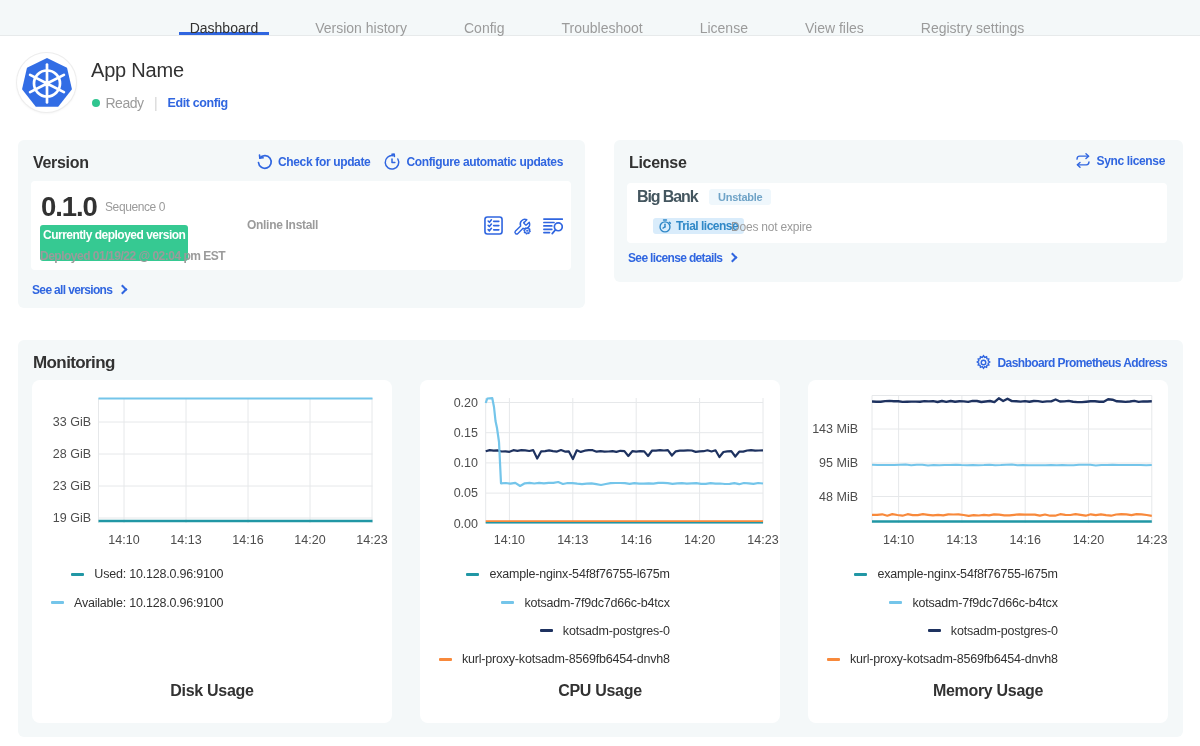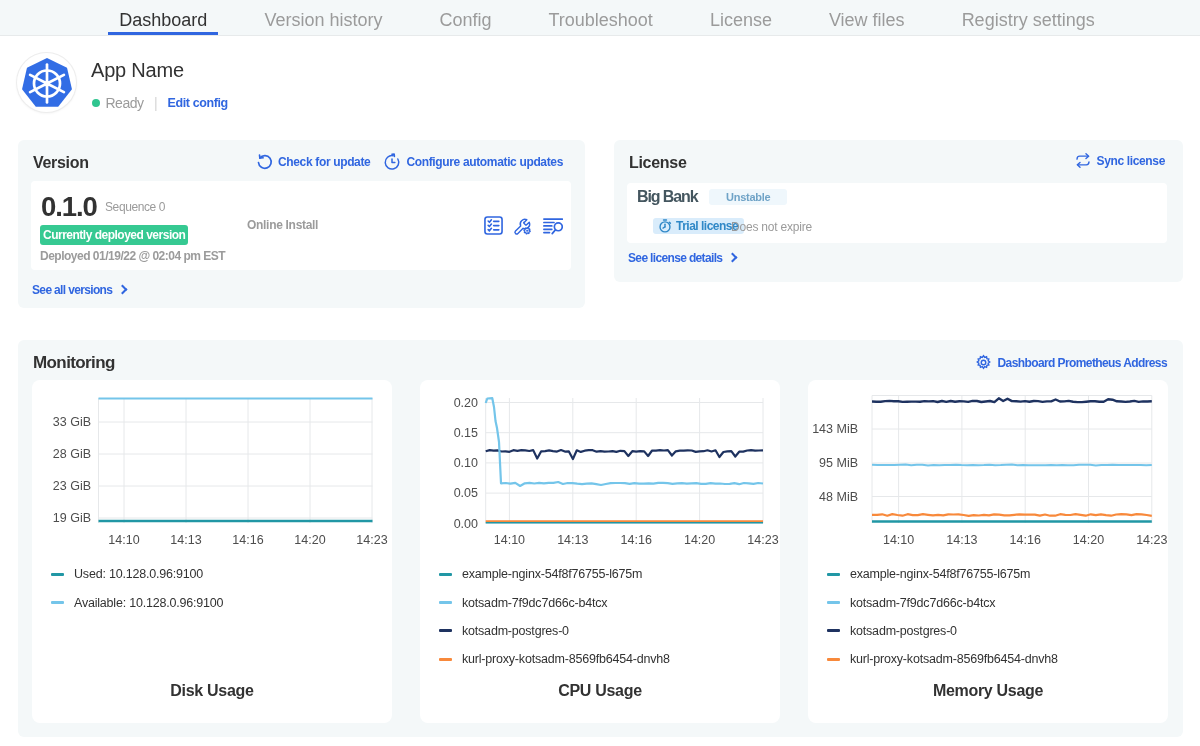--- a/index.html
+++ b/index.html
@@ -1,58 +1,58 @@
 <!DOCTYPE html>
 <html><head>
 <meta charset="utf-8">
 <style>
 * { margin:0; padding:0; box-sizing:border-box; }
 html,body { width:1200px; height:746px; background:#fff; font-family:"Liberation Sans", sans-serif; overflow:hidden; position:relative; }
 a { text-decoration:none; }
 .blue { color:#3066e0; }
 .nav { position:absolute; top:0; left:0; width:1200px; height:36px; background:#f4f8f9; border-bottom:1px solid #e7eaeb; display:flex; justify-content:center; padding-left:14px; }
-.nav .tab { font-size:18px; color:#9b9b9b; padding:4px 11px; margin:0 17.5px; height:35px; line-height:32px; }
+.nav .tab { font-size:14px; color:#9b9b9b; padding:12px 11px; margin:0 17.5px; height:35px; line-height:32px; }
 .nav .tab.active { color:#323232; border-bottom:3px solid #3066e0; }
 .applogo { position:absolute; left:17px; top:53px; width:59px; height:59px; border-radius:50%; background:#fff; box-shadow:0 0 0 1px #ededed, 0 1px 3px rgba(0,0,0,.08); display:flex; align-items:center; justify-content:center; }
 .apptitle { position:absolute; left:91px; top:60px; font-size:20px; letter-spacing:-0.2px; font-weight:normal; color:#323232; line-height:1; }
 .statusrow { position:absolute; left:92px; top:95px; height:15px; display:flex; align-items:center; font-size:14px; letter-spacing:-0.5px; color:#9b9b9b; }
 .dot { width:8px; height:8px; border-radius:50%; background:#2fc58f; margin-right:5.5px; }
 .sep { color:#d5d5d5; margin:0 10.5px; font-size:14px; }
 .editcfg { font-size:12.5px; font-weight:bold; letter-spacing:-0.4px; }
 .panel { position:absolute; background:#f4f8f9; border-radius:6px; }
 #vpanel { left:18px; top:140px; width:567px; height:168px; }
 #lpanel { left:614px; top:140px; width:569px; height:142px; }
 #mpanel { left:18px; top:340px; width:1165px; height:397px; }
 .ptitle { position:absolute; left:15px; top:14px; font-size:16px; font-weight:bold; letter-spacing:-0.3px; color:#323232; }
 .card { position:absolute; background:#fff; border-radius:4px; }
 .vlinks { position:absolute; right:22px; top:13px; display:flex; align-items:center; font-size:12px; font-weight:bold; letter-spacing:-0.35px; }
 .vlinks svg { margin-right:5px; flex:none; }
 #vcard { left:13px; top:41px; width:540px; height:89px; }
 .vnum { position:absolute; left:10px; top:12px; font-size:27.5px; letter-spacing:-1.1px; font-weight:bold; color:#323232; line-height:1; }
 .seq { position:absolute; left:74px; top:19px; font-size:12px; letter-spacing:-0.4px; color:#9b9b9b;text-align:right; }
-.badge-green { position:absolute; left:9px; top:44px; height:20px; line-height:20px; background:#36c992; color:#fff; font-size:12px; font-weight:bold; letter-spacing:-0.5px; padding:0 3px; border-radius:3px; }
+.badge-green { position:absolute; left:9px; top:44px; height:36px; line-height:20px; background:#36c992; color:#fff; font-size:12px; font-weight:bold; letter-spacing:-0.5px; padding:0 3px; border-radius:3px; }
 .deployed { position:absolute; left:9px; top:68px; font-size:12px; font-weight:bold; letter-spacing:-0.5px; color:#9b9b9b; }
 .onlinei { position:absolute; left:216px; top:37px; font-size:12px; font-weight:bold; letter-spacing:-0.3px; color:#9b9b9b; }
 .vicons { position:absolute; right:8px; top:35px; display:flex; gap:10px; }
 .seeall { position:absolute; left:14px; top:143px; font-size:12px; font-weight:bold; letter-spacing:-0.65px; }
 #lcard { left:13px; top:43px; width:540px; height:60px; }
 .bigbank { position:absolute; left:10px; top:5px; font-size:16px; letter-spacing:-1.1px; font-weight:bold; color:#44565f; }
-.unstable { position:absolute; left:82px; top:6px; height:16px; line-height:16px; background:#eff7fc; color:#6fa3c7; font-size:11px; font-weight:bold; letter-spacing:-0.25px; padding:0 17px; border-radius:3px; }
+.unstable { position:absolute; left:82px; top:6px; height:16px; line-height:16px; background:#eff7fc; color:#6fa3c7; font-size:11px; font-weight:bold; letter-spacing:-0.25px; padding:0 9px; border-radius:3px; }
 .trialbadge { position:absolute; left:9px; top:35px; height:16px; background:#d9ecfb; color:#3088c7; font-size:12px; font-weight:bold; letter-spacing:-0.5px; padding:0 6px 0 5px; border-radius:3px; display:flex; align-items:center;margin-left:17px; }
 .trialbadge svg { margin-right:4px; }
 .noexpire { position:absolute; left:104px; top:37px; font-size:12px; letter-spacing:-0.2px; color:#9b9b9b; }
 .mtitle { position:absolute; left:15px; top:13px; font-size:17px; font-weight:bold; letter-spacing:-0.6px; color:#323232; }
 .promlink { position:absolute; right:16px; top:14px; display:flex; align-items:center; font-size:12px; font-weight:bold; letter-spacing:-0.6px; }
 .promlink svg { margin-right:6px; }
 #lpanel .vlinks { right:18px; }
 .chartcard { position:absolute; top:40px; width:360px; height:343px; background:#fff; border-radius:8px; }
 #disk { left:14px; } #cpu { left:402px; } #mem { left:790px; }
 .chartsvg { position:absolute; left:0; top:0; }
 .legend { position:absolute; left:19px; top:180px; }
-.legitem { height:28.4px; display:flex; align-items:center; font-size:12.5px; letter-spacing:-0.2px; color:#323232; }
+.legitem { height:28.4px; display:flex; align-items:center; font-size:12.5px; letter-spacing:-0.2px; color:#323232;justify-content:flex-end; }
 .dash { width:13px; height:3px; border-radius:1px; margin-right:10px; flex:none; }
 .ctitle { position:absolute; bottom:23px; width:100%; text-align:center; font-size:16px; font-weight:bold; letter-spacing:-0.3px; color:#323232; }
 .chev { display:inline-block; width:7px; height:7px; border-right:2px solid #3066e0; border-top:2px solid #3066e0; transform:rotate(45deg); margin-left:4px; margin-bottom:1px; }
 </style>
 </head>
 <body>
 <div class="nav">
   <a class="tab active">Dashboard</a>
   <a class="tab">Version history</a>
   <a class="tab">Config</a>

